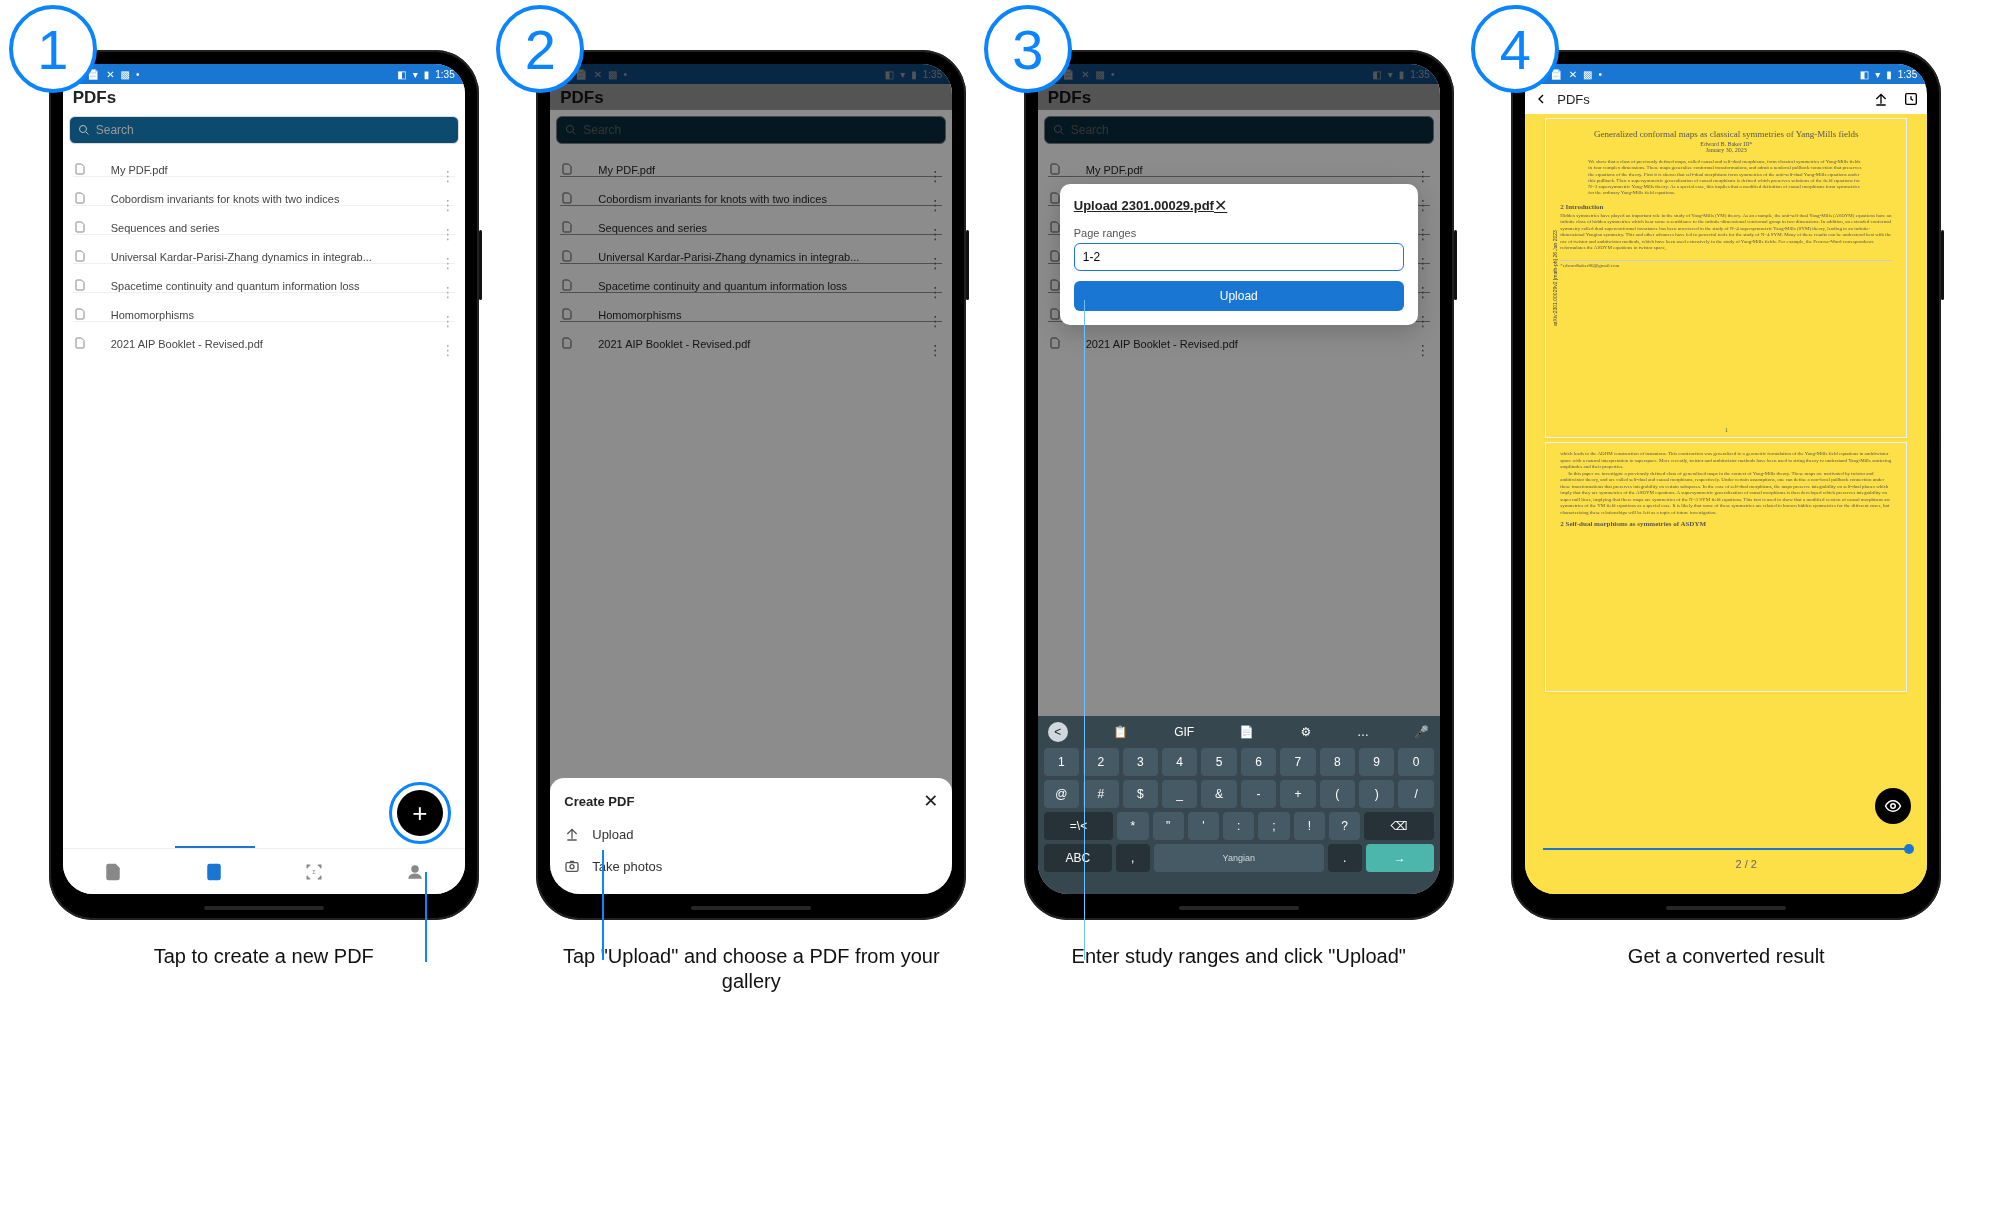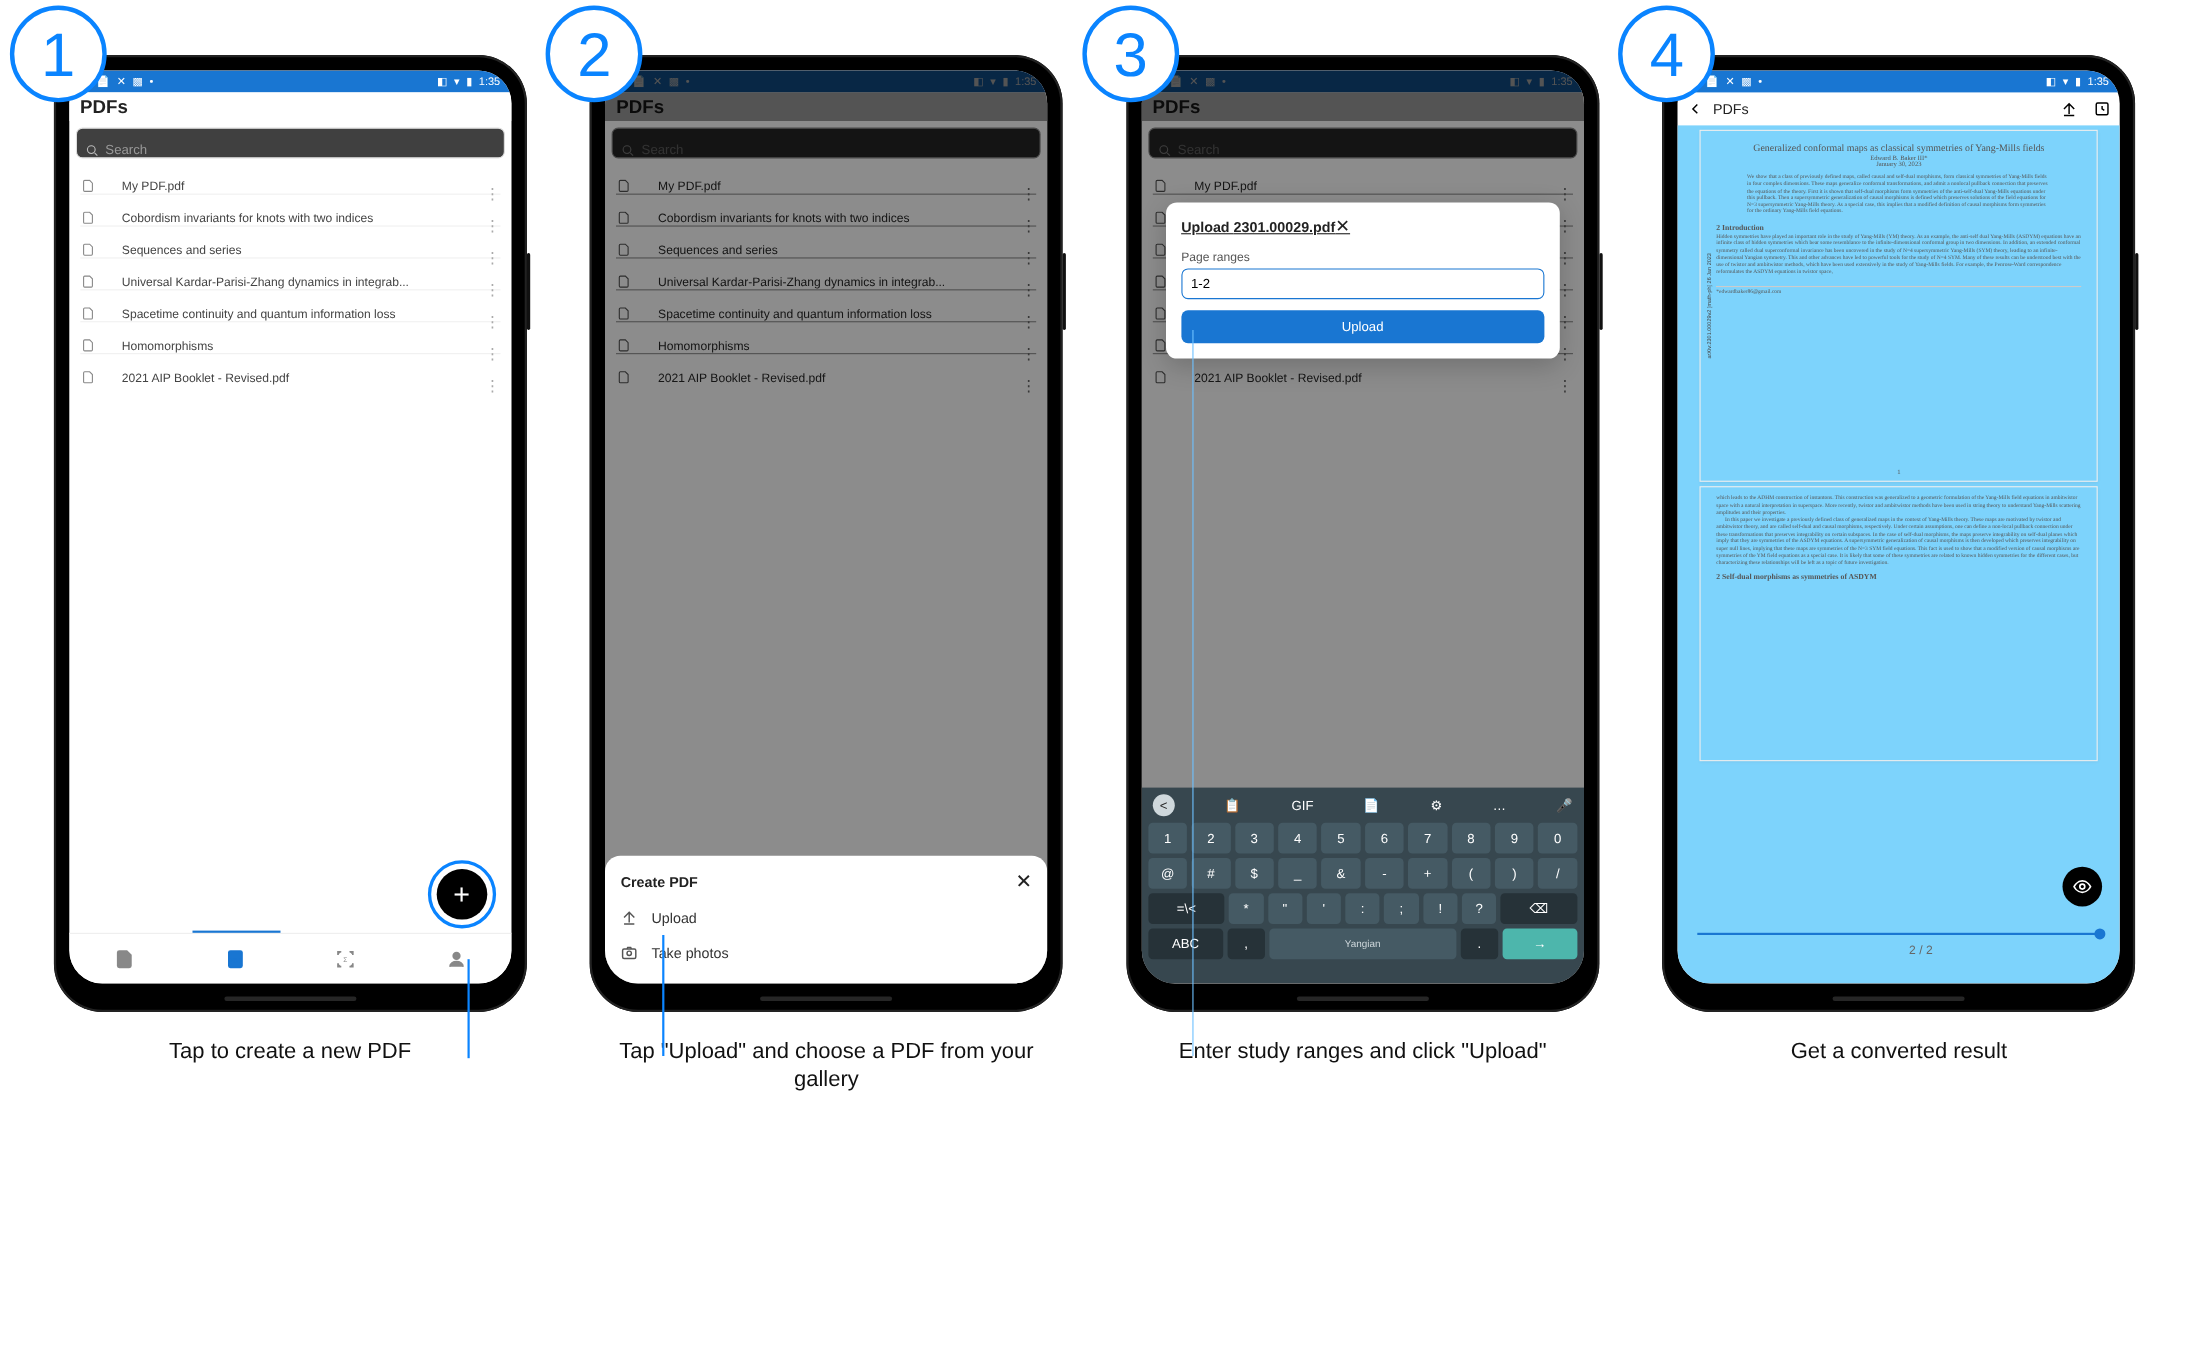--- a/index.html
+++ b/index.html
@@ -16,21 +16,21 @@
   .phone::after{content:"";position:absolute;bottom:10px;left:50%;transform:translateX(-50%);width:120px;height:4px;border-radius:4px;background:rgba(255,255,255,.15);}
   .phone .btn-side{position:absolute;right:-3px;top:180px;width:3px;height:70px;background:#111;border-radius:2px;}
   .screen{width:100%;height:100%;background:#fff;border-radius:30px;overflow:hidden;position:relative;display:flex;flex-direction:column;}
   .statusbar{height:var(--status-h);background:var(--blue);color:#fff;font-size:10px;display:flex;align-items:center;justify-content:space-between;padding:0 10px;}
   .statusbar .left,.statusbar .right{display:flex;gap:6px;align-items:center;}
   .dim .statusbar{filter:brightness(.6);}
   .overlay-dim{position:absolute;inset:0;background:rgba(0,0,0,.45);}
 
   .header{padding:4px 10px 2px;background:#fff;}
   .header h1{margin:0;font-size:17px;font-weight:700;}
-  .search{margin:6px 6px 4px;height:28px;border:1px solid #ddd;border-radius:6px;display:flex;align-items:flex-end;gap:6px;padding:0 8px;color:#999;font-size:12px;background:#404040;}
+  .search{margin:6px 6px 4px;height:28px;border:1px solid #ddd;border-radius:6px;display:flex;align-items:center;gap:6px;padding:0 8px;color:#999;font-size:12px;background:#0c4a6e;}
   .list{flex:1;overflow:hidden;}
   .row{display:flex;align-items:flex-end;gap:24px;height:var(--row-h);padding:0 10px;font-size:11px;color:#444;}
   .row .icon{width:14px;height:14px;display:flex;align-items:center;justify-content:center;}
   .row .label{flex:1;white-space:nowrap;overflow:hidden;text-overflow:ellipsis;}
   .row .more{color:#aaa;font-size:14px;line-height:0;}
   .divider{height:1px;background:#f0f0f0;margin:0 10px;}
 
   .bottomnav{height:46px;border-top:1px solid #eee;display:flex;align-items:center;justify-content:space-around;background:#fff;}
   .bottomnav .nav-item{width:28px;height:28px;display:flex;align-items:center;justify-content:center;}
   .bottomnav .nav-item.active svg{fill:var(--blue);stroke:var(--blue);}
@@ -554,21 +554,21 @@
           <span class="spacer"></span>
           <svg viewBox="0 0 24 24" fill="none" stroke="#000" stroke-width="2">
               <path d="M12 19V5M5 12l7-7 7 7"></path>
               <path d="M5 21h14"></path>
             </svg>
           <svg viewBox="0 0 24 24" fill="none" stroke="#000" stroke-width="2" style="margin-left:6px">
               <rect x="4" y="4" width="16" height="16" rx="2"></rect>
               <path d="M12 8v4l3 2"></path>
             </svg>
         </div>
-        <div style="flex:1;overflow:hidden;position:relative;background:#7dd3fc">
+        <div style="flex:1;overflow:hidden;position:relative;background:#fde047">
           <div class="paper-page p1">
             <div class="arxiv-side">arXiv:2301.00029v2  [math-ph]  26 Jan 2023</div>
             <h2>Generalized conformal maps as classical symmetries of Yang-Mills fields</h2>
             <div class="auth">Edward B. Baker III*</div>
             <div class="date">January 30, 2023</div>
             <div class="abs">We show that a class of previously defined maps, called causal and self-dual morphisms, form classical symmetries of Yang-Mills fields in four complex dimensions. These maps generalize conformal transformations, and admit a nonlocal pullback connection that preserves the equations of the theory. First it is shown that self-dual morphisms form symmetries of the anti-self-dual Yang-Mills equations under this pullback. Then a supersymmetric generalization of causal morphisms is defined which preserves solutions of the field equations for N=3 supersymmetric Yang-Mills theory. As a special case, this implies that a modified definition of causal morphisms form symmetries for the ordinary Yang-Mills field equations.</div>
             <div class="sec">2   Introduction</div>
             <div class="col">Hidden symmetries have played an important role in the study of Yang-Mills (YM) theory. As an example, the anti-self dual Yang-Mills (ASDYM) equations have an infinite class of hidden symmetries which bear some resemblance to the infinite-dimensional conformal group in two dimensions. In addition, an extended conformal symmetry called dual superconformal invariance has been uncovered in the study of N=4 supersymmetric Yang-Mills (SYM) theory, leading to an infinite-dimensional Yangian symmetry. This and other advances have led to powerful tools for the study of N=4 SYM. Many of these results can be understood best with the use of twistor and ambitwistor methods, which have been used extensively in the study of Yang-Mills fields. For example, the Penrose-Ward correspondence reformulates the ASDYM equations in twistor space,</div>
             <div style="border-top:1px solid #ccc;margin-top:8px;font-size:5px;padding-top:2px">*edwardbaker86@gmail.com</div>
             <div class="pgnum">1</div>

